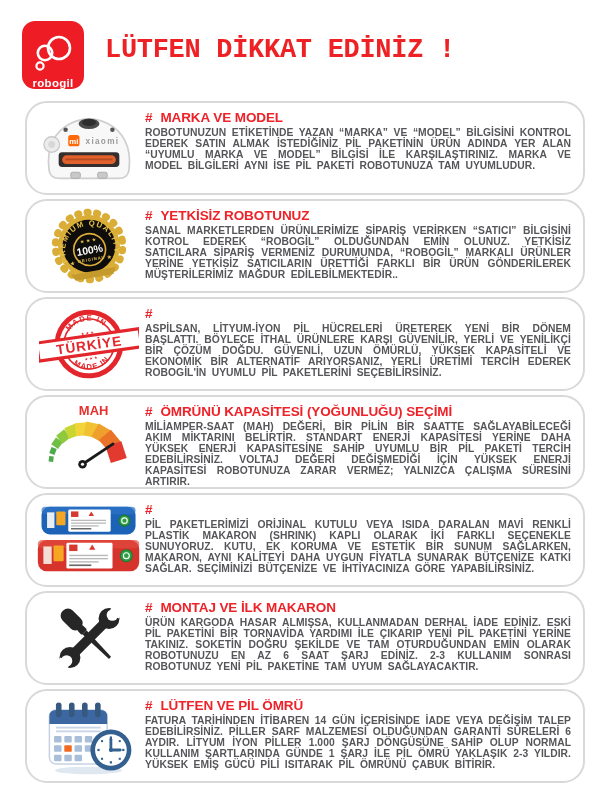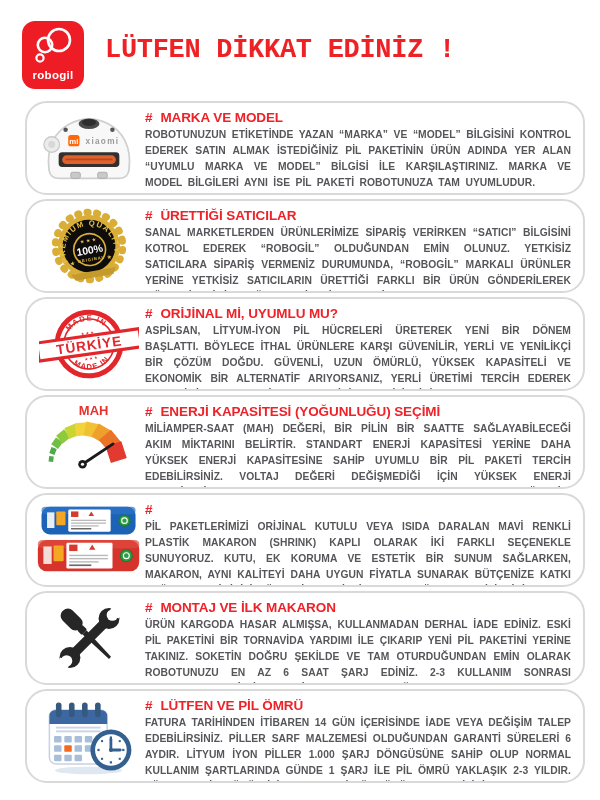--- a/index.html
+++ b/index.html
@@ -4,21 +4,21 @@
 <style>
   html,body{margin:0;padding:0;}
   body{
     width:600px;height:800px;background:#ffffff;position:relative;overflow:hidden;
     font-family:"Liberation Sans", sans-serif;
   }
   
   .logo{
     position:absolute;left:22px;top:21px;width:62px;height:68px;
     background:#ee1c25;border-radius:13px;display:flex;flex-direction:column;
-    align-items:center;justify-content:flex-start;
+    align-items:center;justify-content:flex-end;
   }
   .logo svg{display:block;}
   .logo-text{
     color:#fff;font-size:11.5px;font-weight:600;letter-spacing:.3px;margin-top:-2px;
   }
   .page-title{
     position:absolute;left:101px;top:31px;margin:4px;
     color:#ee2125;font-size:27px;font-weight:800;letter-spacing:-.3px;white-space:nowrap;font-family:Liberation Mono, monospace;
   }
   
@@ -30,21 +30,21 @@
   }
   .icon-box{
     flex:0 0 112px;height:86px;display:flex;align-items:center;justify-content:center;
   }
   .txt{flex:1;min-width:0;align-self:flex-start;padding-top:3px;}
   .h{
     margin:0 0 2px 0;color:#ee2228;font-size:13.5px;font-weight:800;
     display:flex;gap:8px;white-space:nowrap;letter-spacing:-.1px;
   }
   .b{
-    margin:0;color:#56565a;font-size:10.3px;font-weight:700;line-height:16px;
+    margin:0;color:#56565a;font-size:10.3px;font-weight:700;line-height:11px;
     text-align:justify;letter-spacing:.05px;word-spacing:2.5px;
   }
 </style>
 </head>
 <body>
 
 <div class="logo">
   <svg width="50" height="50" viewBox="0 0 50 50">
     <circle cx="31" cy="19" r="11" fill="none" stroke="#ffffff" stroke-width="2.6"></circle>
     <circle cx="17" cy="24" r="7.2" fill="none" stroke="#ffffff" stroke-width="2.6"></circle>
@@ -105,21 +105,21 @@
           <text x="55" y="60.5" text-anchor="middle" font-size="4.6" font-weight="bold" letter-spacing="1" fill="#e7c04a">ORIGINAL</text>
           <text x="31" y="62" font-size="6.5" fill="#e7c04a">★</text>
           <text x="72" y="62" font-size="6.5" fill="#e7c04a">★</text>
           <path d="M30,72 L80,72 L76,79 L34,79 Z" fill="#c59a2c"></path>
         </g>
       </svg>
     </div>
     <div class="txt">
       <h2 class="h">
           <span>#</span>
-          <span>ÜRETTİĞİ SATICILAR</span>
+          <span>YETKİSİZ ROBOTUNUZ</span>
         </h2>
       <p class="b">SANAL MARKETLERDEN ÜRÜNLERİMİZE SİPARİŞ VERİRKEN “SATICI” BİLGİSİNİ KOTROL EDEREK “ROBOGİL” OLDUĞUNDAN EMİN OLUNUZ. YETKİSİZ SATICILARA SİPARİŞ VERMENİZ DURUMUNDA, “ROBOGİL” MARKALI ÜRÜNLER YERİNE YETKİSİZ SATICILARIN ÜRETTİĞİ FARKLI BİR ÜRÜN GÖNDERİLEREK MÜŞTERİLERİMİZ MAĞDUR EDİLEBİLMEKTEDİR..</p>
     </div>
   </section>
 
   <section class="card">
     <div class="icon-box">
       <svg width="100" height="82" viewBox="0 0 110 88">
         <g transform="rotate(-8 55 44)">
           <circle cx="55" cy="44" r="35" fill="none" stroke="#e3262b" stroke-width="5.5"></circle>
@@ -137,21 +137,20 @@
           <text x="55" y="61.5" text-anchor="middle" font-size="4.5" fill="#e3262b">★ ★ ★</text>
           <text font-size="8.5" font-weight="bold" fill="#e3262b" letter-spacing="1.2">
             <textPath href="#stampBot" startOffset="50%" text-anchor="middle">MADE IN</textPath>
           </text>
         </g>
       </svg>
     </div>
     <div class="txt">
       <h2 class="h">
           <span>#</span>
-          <span>ORİJİNAL Mİ, UYUMLU MU?</span>
         </h2>
       <p class="b">ASPİLSAN, LİTYUM-İYON PİL HÜCRELERİ ÜRETEREK YENİ BİR DÖNEM BAŞLATTI. BÖYLECE İTHAL ÜRÜNLERE KARŞI GÜVENİLİR, YERLİ VE YENİLİKÇİ BİR ÇÖZÜM DOĞDU. GÜVENLİ, UZUN ÖMÜRLÜ, YÜKSEK KAPASİTELİ VE EKONOMİK BİR ALTERNATİF ARIYORSANIZ, YERLİ ÜRETİMİ TERCİH EDEREK ROBOGİL'İN UYUMLU PİL PAKETLERİNİ SEÇEBİLİRSİNİZ.</p>
     </div>
   </section>
 
   <section class="card">
     <div class="icon-box">
       <svg width="102" height="82" viewBox="0 0 110 88">
         <text x="60" y="15" text-anchor="middle" font-size="14" font-weight="bold" fill="#e8302c">MAH</text>
         <g>
@@ -167,21 +166,21 @@
           <rect x="77" y="56.5" width="18" height="19" fill="#e23a2e" transform="rotate(-18 50 66)"></rect>
         </g>
         <line x1="48" y1="68" x2="81" y2="46" stroke="#1a1a1a" stroke-width="3" stroke-linecap="round"></line>
         <circle cx="48" cy="68" r="4.6" fill="#1a1a1a"></circle>
         <circle cx="48" cy="68" r="1.7" fill="#ffffff"></circle>
       </svg>
     </div>
     <div class="txt">
       <h2 class="h">
           <span>#</span>
-          <span>ENERJİ KAPASİTESİ (YOĞUNLUĞU) SEÇİMİ</span>
+          <span>ÖMRÜNÜ KAPASİTESİ (YOĞUNLUĞU) SEÇİMİ</span>
         </h2>
       <p class="b">MİLİAMPER-SAAT (MAH) DEĞERİ, BİR PİLİN BİR SAATTE SAĞLAYABİLECEĞİ AKIM MİKTARINI BELİRTİR. STANDART ENERJİ KAPASİTESİ YERİNE DAHA YÜKSEK ENERJİ KAPASİTESİNE SAHİP UYUMLU BİR PİL PAKETİ TERCİH EDEBİLİRSİNİZ. VOLTAJ DEĞERİ DEĞİŞMEDİĞİ İÇİN YÜKSEK ENERJİ KAPASİTESİ ROBOTUNUZA ZARAR VERMEZ; YALNIZCA ÇALIŞMA SÜRESİNİ ARTIRIR.</p>
     </div>
   </section>
 
   <section class="card">
     <div class="icon-box">
       <svg width="106" height="80" viewBox="0 0 115 84">
 
         <rect x="6" y="6" width="102" height="30" rx="9" fill="#1c63b7"></rect>

